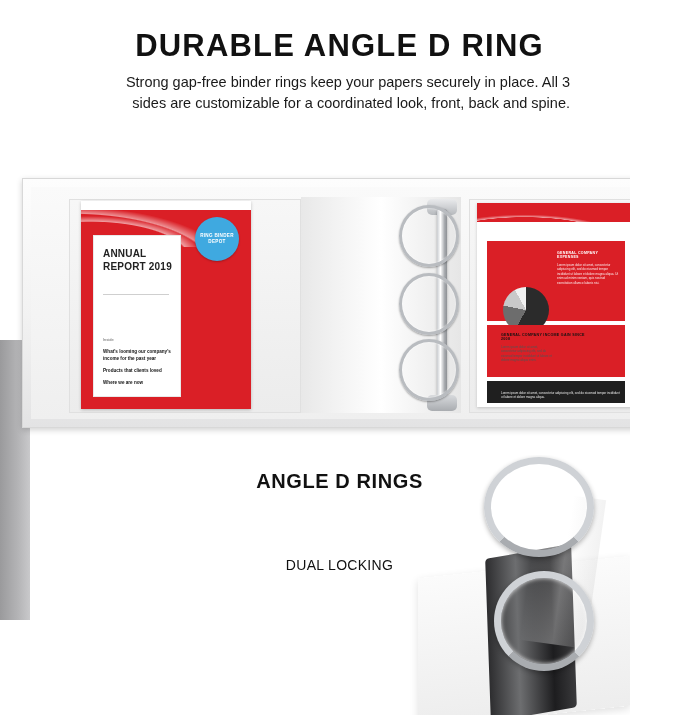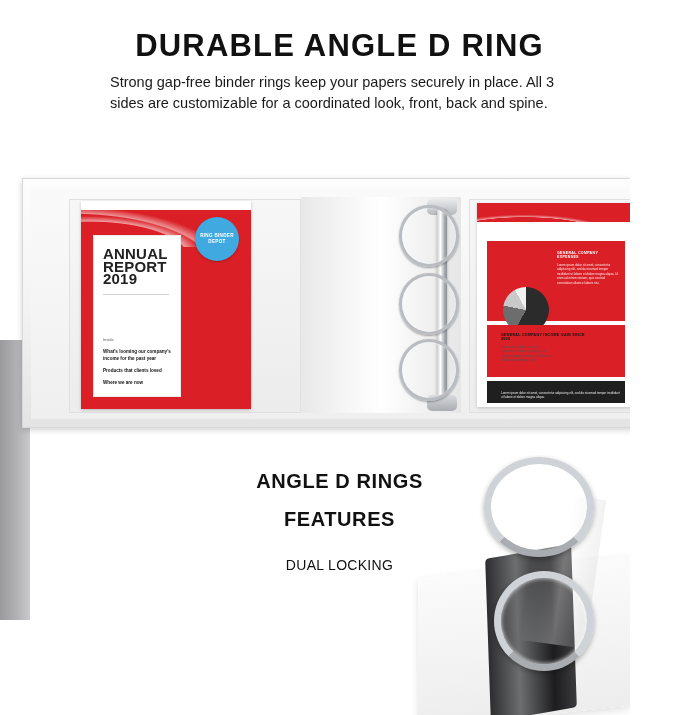--- a/index.html
+++ b/index.html
@@ -11,21 +11,21 @@
     position:relative;
   }
   .page{position:relative;width:630px;height:715px;background:#fff;overflow:hidden;}
 
   
   .headline{
     position:absolute;left:0;top:28px;width:679px;text-align:center;
     font-size:31px;font-weight:700;letter-spacing:1.2px;color:#111;
   }
   .subhead{
-    position:absolute;left:110px;top:72px;width:460px;text-align:left;
+    position:absolute;left:110px;top:72px;width:460px;text-align:right;
     font-size:14.5px;line-height:21px;color:#1a1a1a;font-weight:400;
   }
 
   
   .photo{
     position:absolute;left:0;top:170px;width:679px;height:280px;
     background:#ffffff;
   }
   .greyL{
     position:absolute;left:0;top:170px;width:30px;height:280px;
@@ -76,21 +76,21 @@
       radial-gradient(ellipse at 10% 120%, rgba(255,255,255,.0) 40%, rgba(255,255,255,.55) 41%, rgba(255,255,255,0) 47%),
       radial-gradient(ellipse at 0% 140%, rgba(255,255,255,0) 52%, rgba(255,255,255,.5) 53%, rgba(255,255,255,0) 59%),
       linear-gradient(180deg,#ffffff 0%,#ffffff 28%,#da1f26 29%);
   }
   .cover-card{
     position:absolute;left:12px;top:34px;width:86px;height:160px;
     background:#ffffff;border:1px solid #e9e9e9;
   }
   .cover-title{
     position:absolute;left:9px;top:12px;width:72px;
-    font-size:15px;font-weight:700;line-height:12.5px;color:#222;letter-spacing:.2px;
+    font-size:10px;font-weight:700;line-height:12.5px;color:#222;letter-spacing:.2px;
   }
   .cover-rule{
     position:absolute;left:9px;top:58px;width:66px;height:1px;background:#cfcfcf;
   }
   .cover-sub{
     position:absolute;left:9px;top:100px;width:72px;
     font-size:5px;color:#444;line-height:7px;
   }
   .cover-sub b{display:block;font-size:4.6px;margin-top:5px;color:#111;}
   .cover-sub span{display:block;font-size:4px;color:#666;}
@@ -251,21 +251,20 @@
         <div class="panel-red p3">
 
           <div class="mini-txt" style="left:14px;top:10px;width:120px;">Lorem ipsum dolor sit amet, consectetur adipiscing elit, sed do eiusmod tempor incididunt ut labore et dolore magna aliqua.</div>
         </div>
       </div>
     </div>
   </div>
 
   <div class="feat-title">
     <span>ANGLE D RINGS</span>
-    <span class="l2">FEATURES</span>
   </div>
   <div class="feat-list">
     <div>DUAL LOCKING</div>
   </div>
 
   <div class="closeup">
     <div class="cu-sheet"></div>
     <div class="cu-spine"></div>
     <div class="cu-bar"></div>
     <div class="cu-ring cu-ring1"></div>

